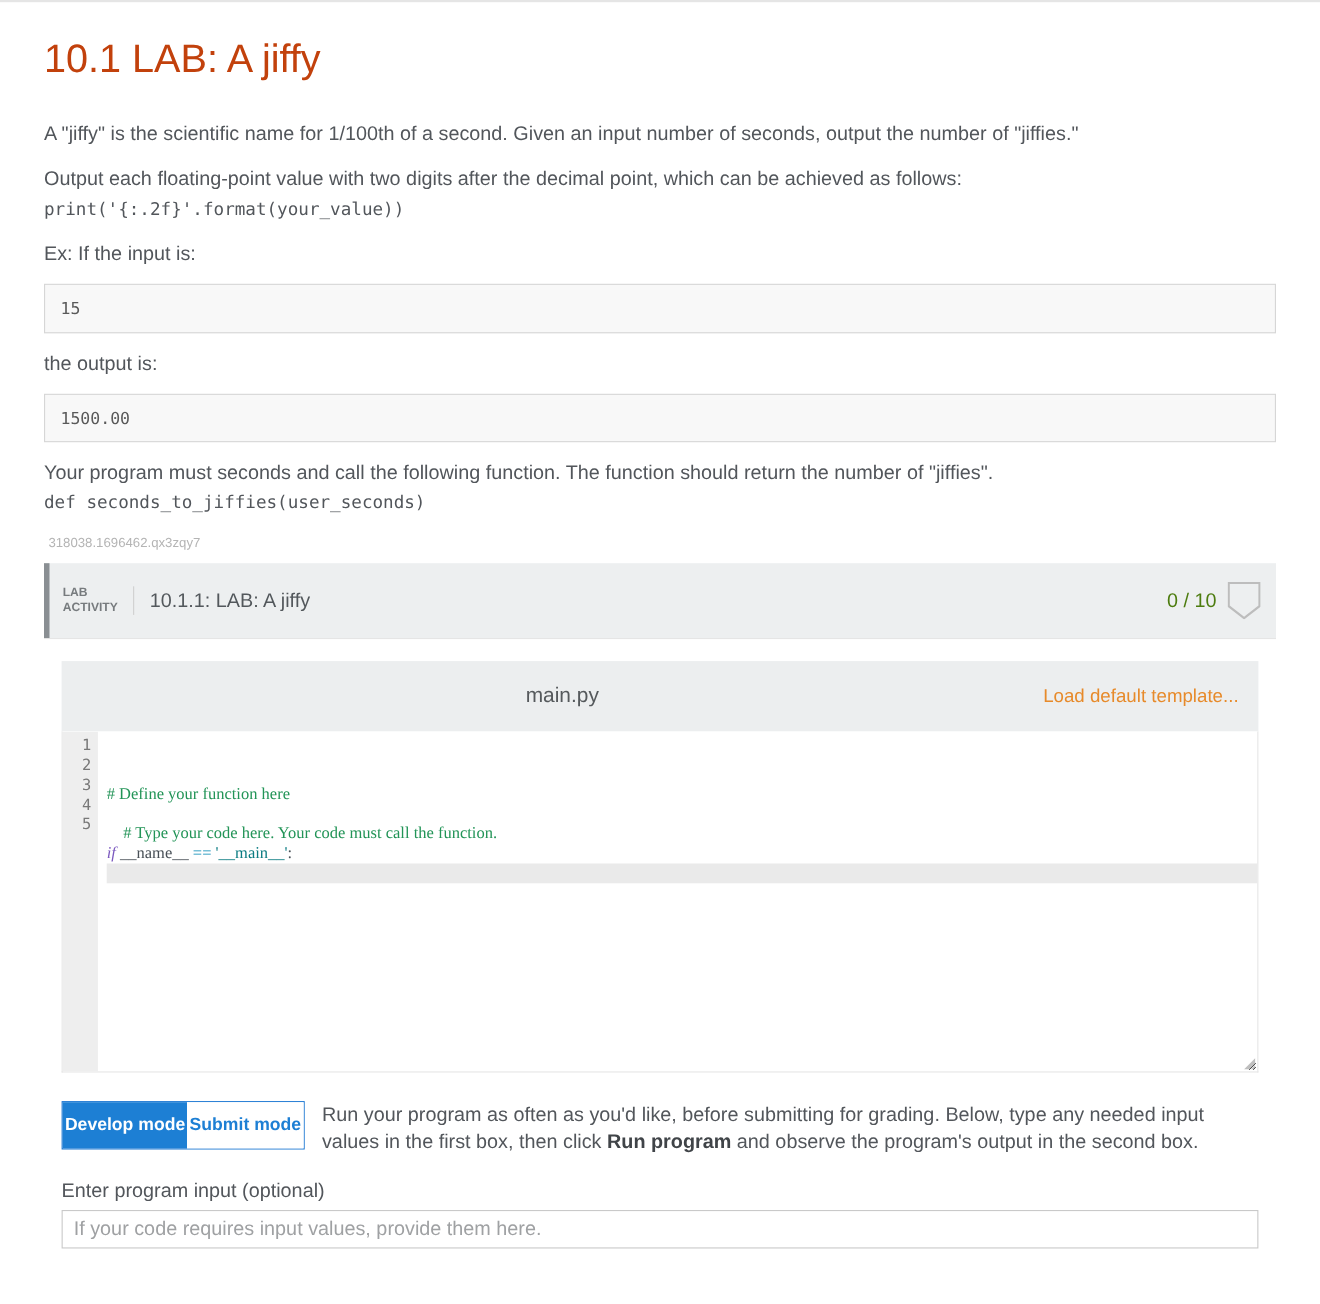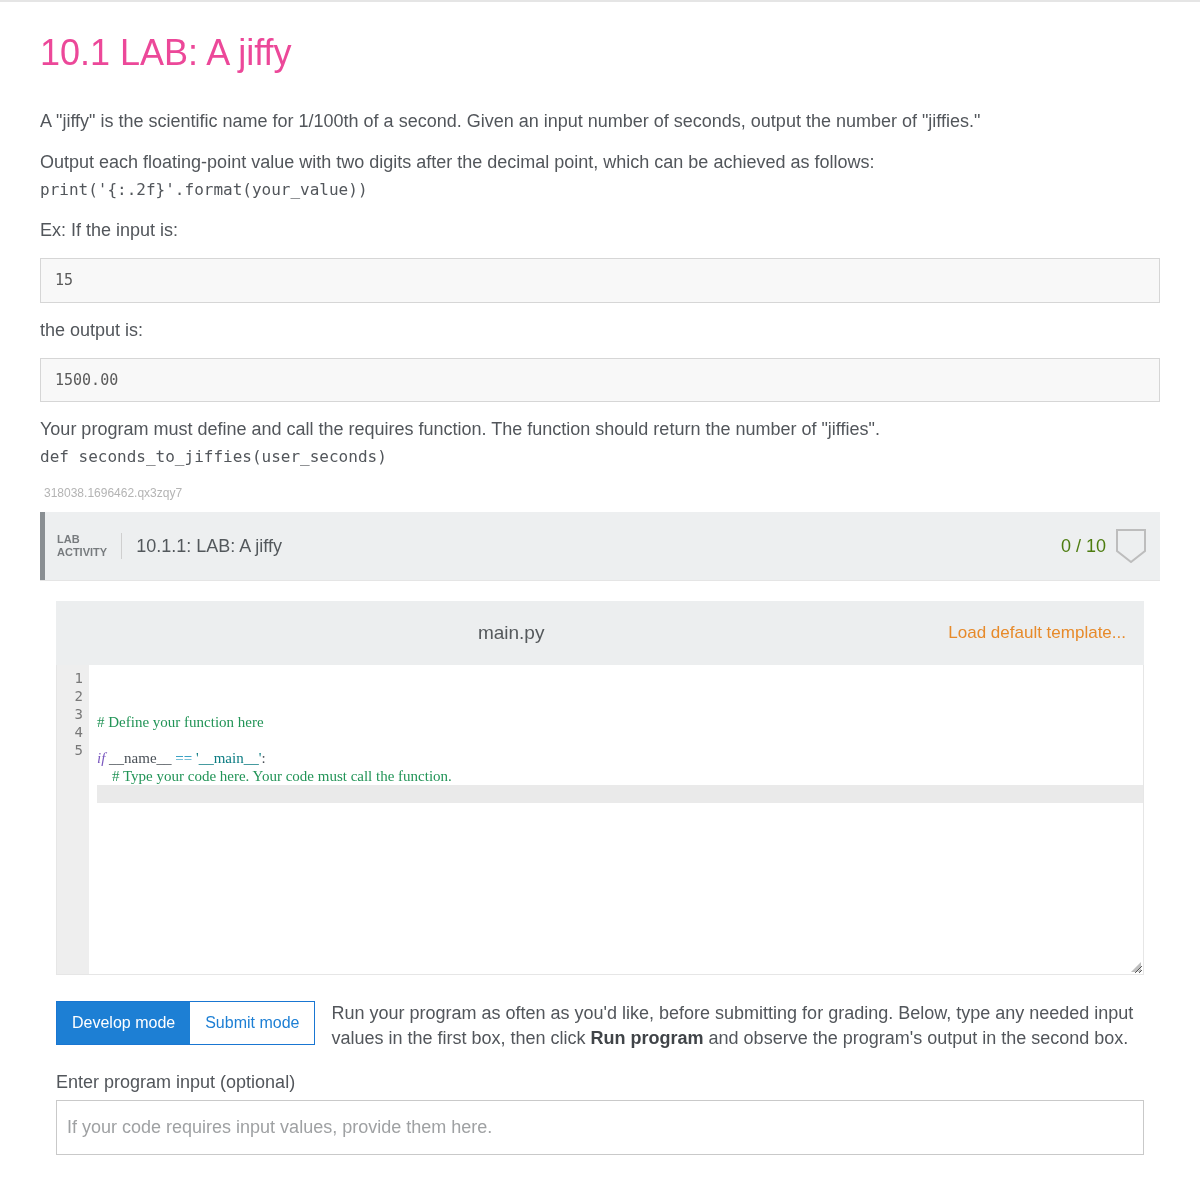--- a/index.html
+++ b/index.html
@@ -13,21 +13,21 @@
   }
   .page {
     width: 1200px;
     margin: 0 auto;
     padding: 0 40px 20px 40px;
     border-top: 2px solid #e5e5e5;
   }
   h1.title {
     font-size: 36px;
     font-weight: 500;
-    color: #ec4899;
+    color: #c2410c;
     margin: 24px 0 28px 0;
   }
   p { margin: 8px 0 14px 0; color: #52565b; }
   code, .mono {
     font-family: 'Menlo', 'Consolas', monospace;
     font-size: 16px;
   }
   .preblock {
     border: 1px solid #d6d6d6;
     background: #f8f8f8;
@@ -133,35 +133,35 @@
   .tok-str { color: #0b7c82; }
   
   .runrow {
     display: flex;
     align-items: flex-start;
     margin: 26px 0 18px 0;
     gap: 16px;
   }
   .mode-group { display: flex; border: 1px solid #1976d2; }
   .mode-btn {
-    padding: 9px 15px;
+    padding: 9px 2px;
     font-size: 16px;
-    font-weight: 400;
+    font-weight: 700;
     background: #fff;
     color: #1d7fd4;
     cursor: pointer;
   }
   .mode-btn.active { background: #1d7fd4; color:#fff; }
   .run-expl { flex:1; font-size: 18px; color:#52565b; line-height: 1.4; }
   .run-expl b { font-weight: 700; color:#404448; }
   .input-label { font-size: 18px; color:#52565b; margin-bottom: 4px; }
   .prog-input {
     width: 100%;
     border: 1px solid #c9c9c9;
-    padding: 16px 10px;
+    padding: 6px 10px;
     font-size: 18px;
     color: #444;
     outline: none;
   }
   .prog-input::placeholder { color: #9fa1a3; }
   .resize-handle {
     position:absolute; right:2px; bottom:2px;
     width:0;height:0;
     border-style: solid;
     border-width: 0 0 10px 10px;
@@ -181,21 +181,21 @@
     <code class="mono">print('{:.2f}'.format(your_value))</code>
   </p>
 
   <p>Ex: If the input is:</p>
   <div class="preblock">15</div>
 
   <p>the output is:</p>
   <div class="preblock">1500.00</div>
 
   <p>
-    <span>Your program must define and call the requires function. The function should return the number of "jiffies".</span><br>
+    <span>Your program must seconds and call the following function. The function should return the number of "jiffies".</span><br>
     <code class="mono">def seconds_to_jiffies(user_seconds)</code>
   </p>
 
   <div class="tiny-id">318038.1696462.qx3zqy7</div>
 
   <div class="activity-bar">
     <div class="labtag">
       <div>LAB</div>
       <div>ACTIVITY</div>
     </div>
@@ -217,22 +217,22 @@
       <div class="gutter">
         <div>1</div>
         <div>2</div>
         <div>3</div>
         <div>4</div>
         <div>5</div>
       </div>
       <div class="code-lines">
         <div class="line"><span class="tok-comment"># Define your function here</span></div>
         <div class="line"></div>
+        <div class="line"><span class="tok-comment">    # Type your code here. Your code must call the function.</span></div>
         <div class="line"><span class="tok-kw">if</span><span> __name__ </span><span class="tok-op">==</span><span class="tok-str"> '__main__'</span><span>:</span></div>
-        <div class="line"><span class="tok-comment">    # Type your code here. Your code must call the function.</span></div>
         <div class="line hl-line"></div>
       </div>
       <div class="resize-handle"></div>
     </div>
 
     
     <div class="runrow">
       <div class="mode-group">
         <div class="mode-btn active">Develop mode</div>
         <div class="mode-btn">Submit mode</div>

